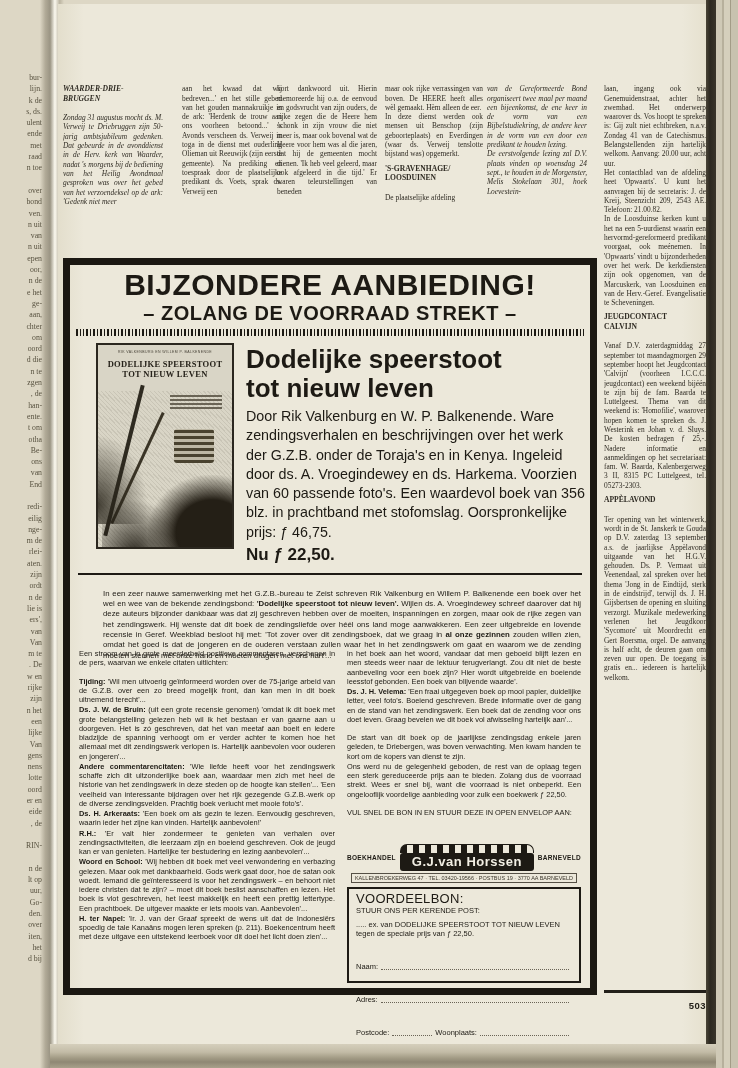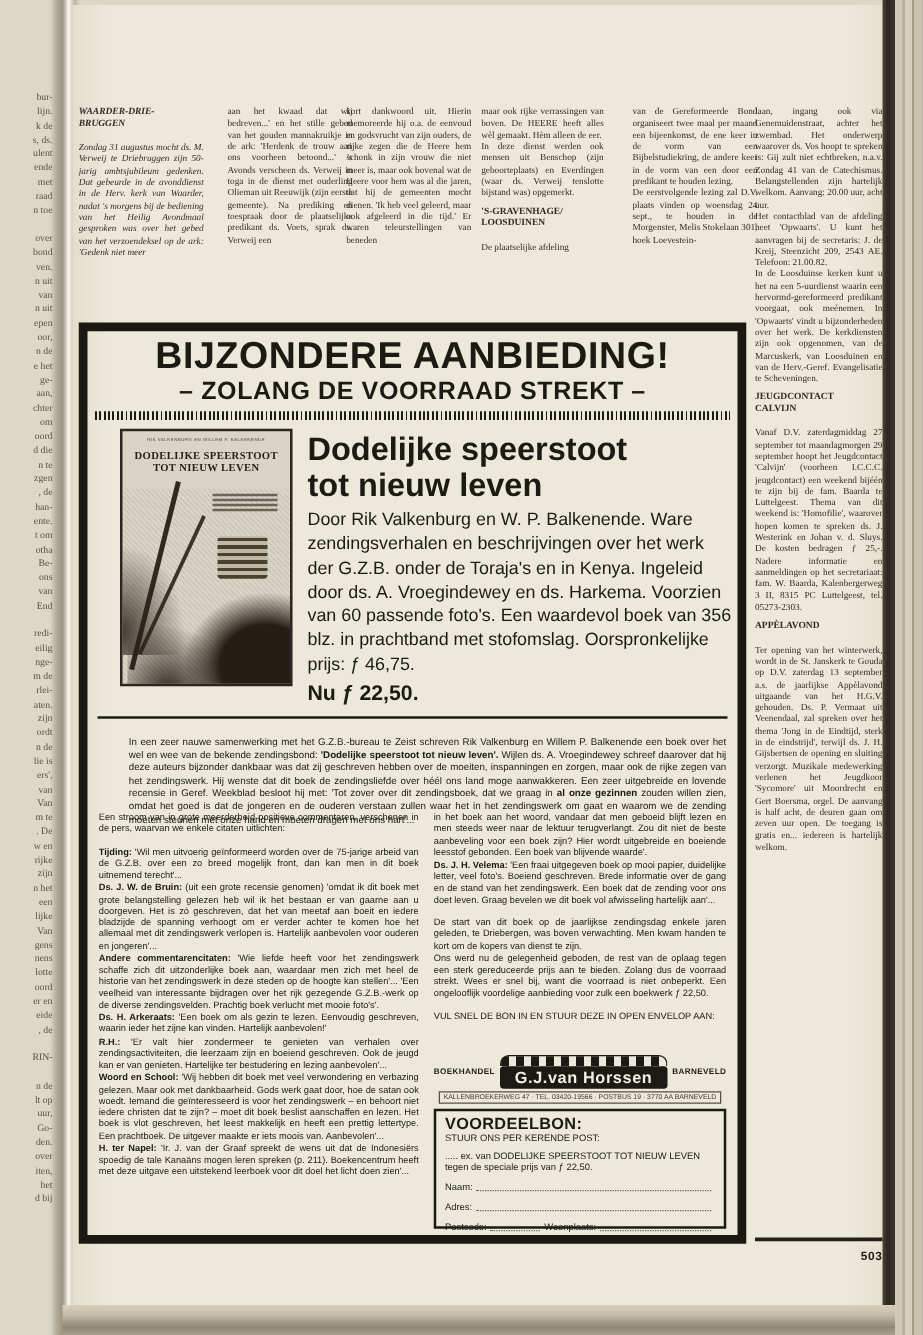--- a/index.html
+++ b/index.html
@@ -22,21 +22,21 @@
                            #d5cfbc 8px 14px,#a39c87 14px 15px,#c8c2af 15px 22px); }
   .edge-bottom { position:absolute; left:50px; top:1044px; width:666px; height:24px;
                  background:linear-gradient(180deg,#d5cfbc 0,#c3bca7 8px,#a29b85 14px,#8f8874 18px,#a8a18b 24px); }
 
   
   .ncol { position:absolute; top:71px; width:100px; height:188px; overflow:hidden;
           font:7.4px/9.3px "Liberation Serif", serif; color:#2f2b23;
           text-align:justify; white-space:pre-line; }
   .ncol-tall { height:886px; }
   .c1 { left:5px;font-style:italic; } .c2 { left:124px; } .c3 { left:219px; }
-  .c4 { left:327px; width:98px; } .c5 { left:448px; } .c6 { left:546px; width:102px; }
+  .c4 { left:327px; width:98px; } .c5 { left:429px;font-style:italic; } .c6 { left:546px; width:102px; }
   .nh { font-weight:bold; font-size:7.6px; text-align:left; white-space:pre-line; margin:5px 0 1px; }
   .nh-top { margin-top:0; }
 
   
   .ad { position:absolute; left:5px; top:254px; width:534px; height:737px;
         box-sizing:border-box; border:7px solid #1b1812; color:#1d1a14; }
   .ad-headline { position:absolute; top:3px; left:0; right:0; text-align:center;
                  font-weight:bold; font-size:30px; letter-spacing:.5px; }
   .ad-sub      { position:absolute; top:37px; left:0; right:0; text-align:center;
                  font-weight:bold; font-size:20px; letter-spacing:.5px; }
@@ -82,24 +82,24 @@
   .logo-center { width:150px; }
   .awning { height:8px; border:1px solid #1d1a14; border-bottom:none; border-radius:7px 7px 0 0;
             background:repeating-linear-gradient(90deg,#1d1a14 0 6px,#ece8da 6px 12px); }
   .logo-name { background:#1d1a14; color:#f2efe4; font-weight:bold; font-size:13px; line-height:18px;
                border-radius:3px; letter-spacing:.5px; }
   .logo-addr { margin-top:2px; font-size:5.5px; line-height:8px; border:1px solid #555045;
                padding:0 3px; display:inline-block; color:#3c372c; }
 
   .coupon { position:absolute; left:0; right:0; bottom:0; height:96px; box-sizing:border-box;
             border:2px solid #1d1a14; padding:5px 7px; }
-  .coupon-title { font-weight:bold; font-size:13px; letter-spacing:.3px; }
+  .coupon-title { font-weight:normal; font-size:13px; letter-spacing:.3px; }
   .coupon-l1 { margin-top:3px; font-size:7.5px; }
   .coupon-l2 { margin-top:4px; font-size:7.5px; line-height:9px; }
-  .crow { display:flex; align-items:flex-end; margin-top:7px; font-size:7.5px; }
+  .crow { display:flex; align-items:flex-end; margin-top:24px; font-size:7.5px; }
   .leader { flex:1; border-bottom:1px dotted #6a6456; margin:0 3px 1px; height:7px; }
   .leader-fixed { flex:0 0 40px; }
 
   .pagenum-block { position:absolute; left:546px; top:986px; width:102px; }
   .pn-rule { height:2.5px; background:#23201a; }
   .pn { margin-top:7px; text-align:right; 
         font-weight:bold; font-size:9.5px; letter-spacing:.5px; color:#23201a; }
 </style>
 </head>
 <body>

